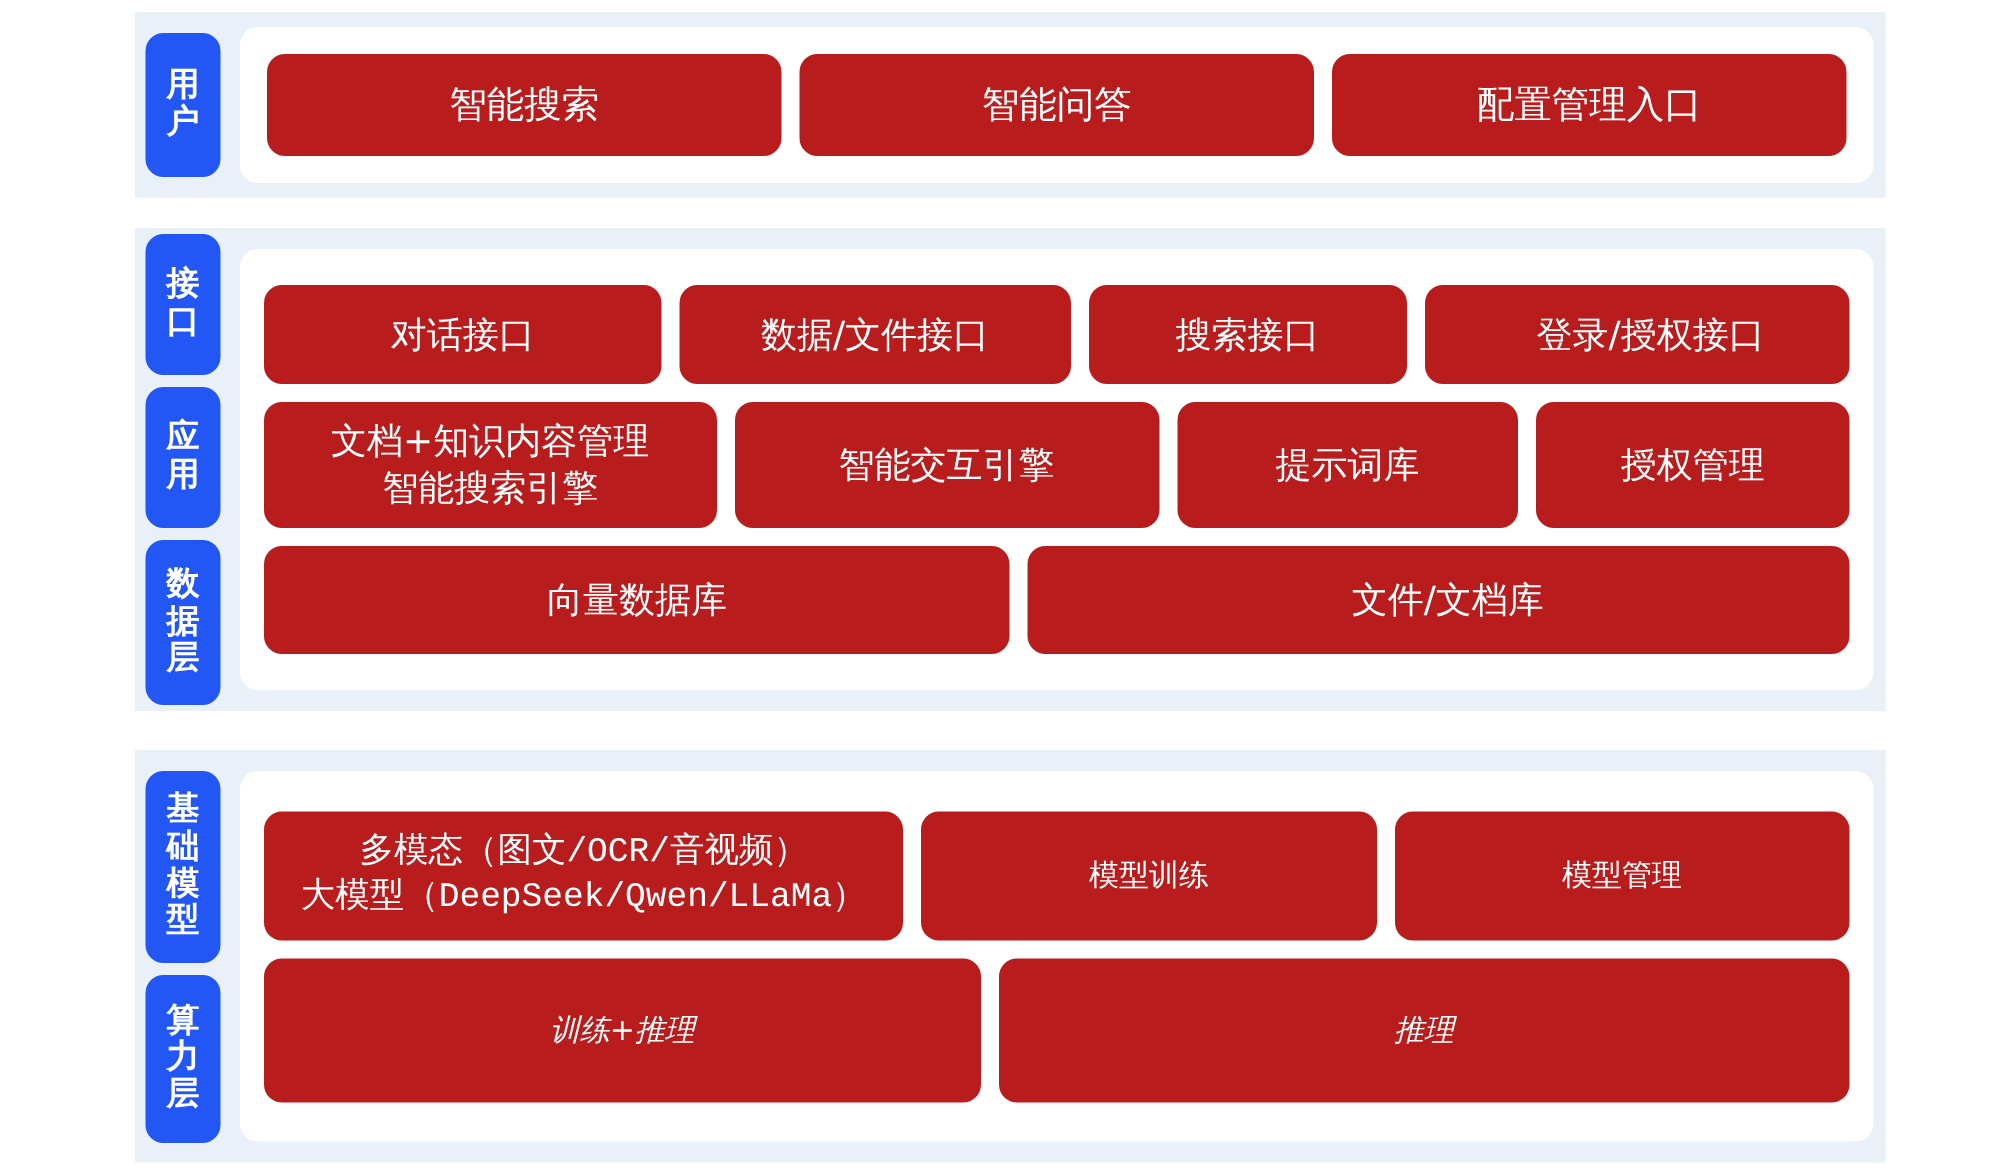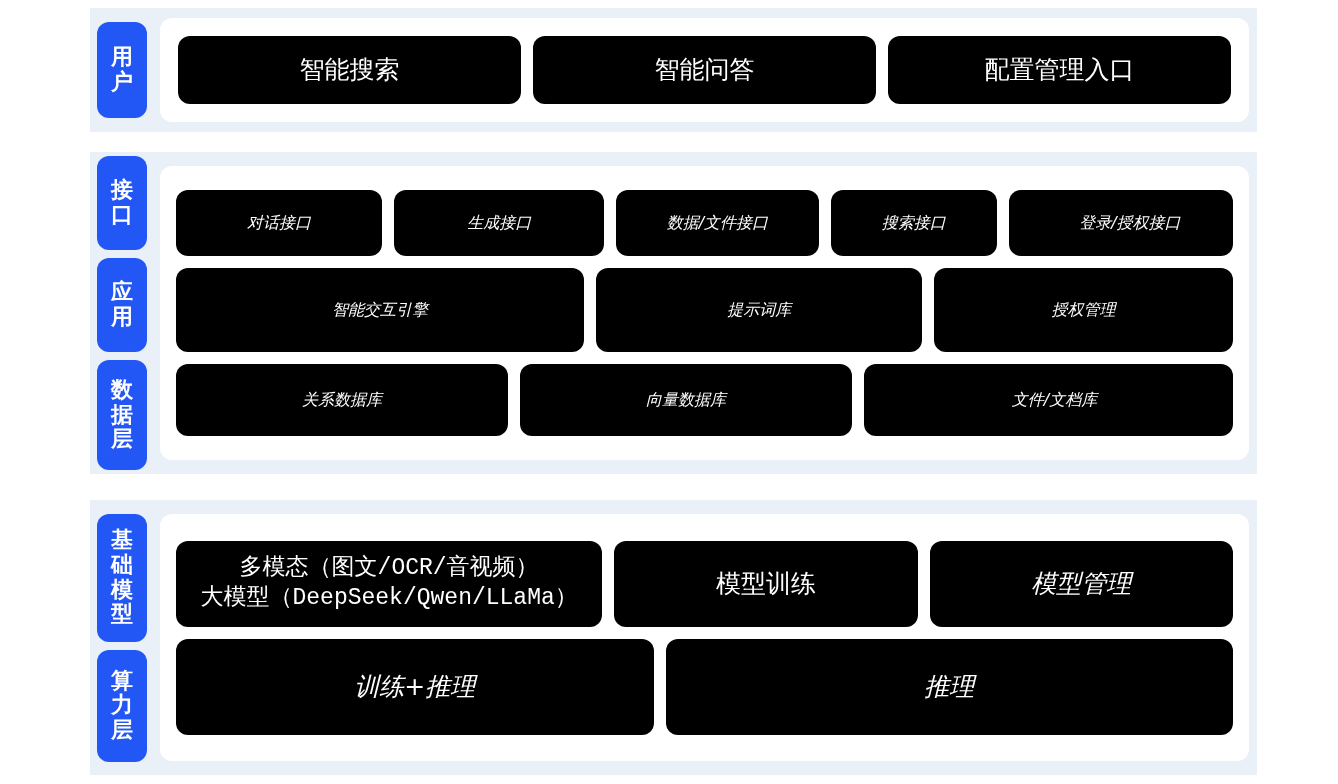--- a/index.html
+++ b/index.html
@@ -80,21 +80,21 @@
     justify-content: center;
   }
   .row {
     display: flex;
     gap: 12px;
     align-items: stretch;
   }
 
   
   .blk {
-    background: #000000;
+    background: #b91c1c;
     color: #ffffff;
     border-radius: 12px;
     display: flex;
     align-items: center;
     justify-content: center;
     text-align: center;
     font-size: 25px;
     line-height: 1.28;
     box-sizing: border-box;
     padding: 6px 10px;
@@ -103,28 +103,28 @@
 
   
   #band-user { top: 8px; height: 124px; }
   #band-user .card { padding: 16px 18px; margin: 10px 8px 10px 6px; }
   #band-user .blk { height: 68px; }
   #band-user .b1 { flex: 1 1 0; }
 
   
   #band-app { top: 152px; height: 322px; }
   #band-app .card { margin: 14px 8px 14px 6px; padding: 12px 16px; }
-  #band-app .blk { height: 66px; font-size: 16px; font-style: italic; }
+  #band-app .blk { height: 66px; font-size: 24px; }
   #band-app .row-app .blk { height: 84px; }
   #band-app .row-data .blk { height: 72px; }
 
   
   #band-base { top: 500px; height: 275px; }
   #band-base .card { margin: 14px 8px 14px 6px; padding: 12px 16px; }
-  #band-base .blk { font-size: 25px; }
+  #band-base .blk { font-size: 20px; }
   #band-base .row-model .blk { height: 86px; }
   #band-base .row-compute .blk { height: 96px; font-style: italic; }
   #band-base .blk-multimodal {
     font-size: 23px;
     line-height: 1.30;
     font-family: Liberation Mono, monospace;
   }
 </style>
 </head>
 <body>
@@ -161,34 +161,34 @@
         <span>数</span>
         <span>据</span>
         <span>层</span>
       </div>
     </div>
     <div class="card">
       <div class="card-stack">
 
         <div class="row row-interface">
           <div class="blk" style="flex:1.02 1 0;">对话接口</div>
-          <div class="blk" style="flex:1.04 1 0;">生成接口</div>
           <div class="blk" style="flex:1.00 1 0;">数据/文件接口</div>
           <div class="blk" style="flex:0.80 1 0;">搜索接口</div>
           <div class="blk" style="flex:1.02 1 0;padding-left:28px;">登录/授权接口</div>
         </div>
 
         <div class="row row-app">
+          <div class="blk" style="flex:1.52 1 0;">文档+知识内容管理
+智能搜索引擎</div>
           <div class="blk" style="flex:1.42 1 0;">智能交互引擎</div>
           <div class="blk" style="flex:1.12 1 0;">提示词库</div>
           <div class="blk" style="flex:1.02 1 0;">授权管理</div>
         </div>
 
         <div class="row row-data">
-          <div class="blk" style="flex:1 1 0;">关系数据库</div>
           <div class="blk" style="flex:1 1 0;">向量数据库</div>
           <div class="blk" style="flex:1.08 1 0;padding-left:22px;">文件/文档库</div>
         </div>
 
       </div>
     </div>
   </div>
 
   <div class="band" id="band-base">
     <div class="tab-col">
@@ -204,21 +204,21 @@
         <span>层</span>
       </div>
     </div>
     <div class="card">
       <div class="card-stack">
 
         <div class="row row-model">
           <div class="blk blk-multimodal" style="flex:1.62 1 0;">多模态（图文/OCR/音视频）
 大模型（DeepSeek/Qwen/LLaMa）</div>
           <div class="blk" style="flex:1.13 1 0;">模型训练</div>
-          <div class="blk" style="flex:1.13 1 0;font-style:italic;">模型管理</div>
+          <div class="blk" style="flex:1.13 1 0;">模型管理</div>
         </div>
 
         <div class="row row-compute">
           <div class="blk" style="flex:1.02 1 0;">训练+推理</div>
           <div class="blk" style="flex:1.22 1 0;">推理</div>
         </div>
 
       </div>
     </div>
   </div>

